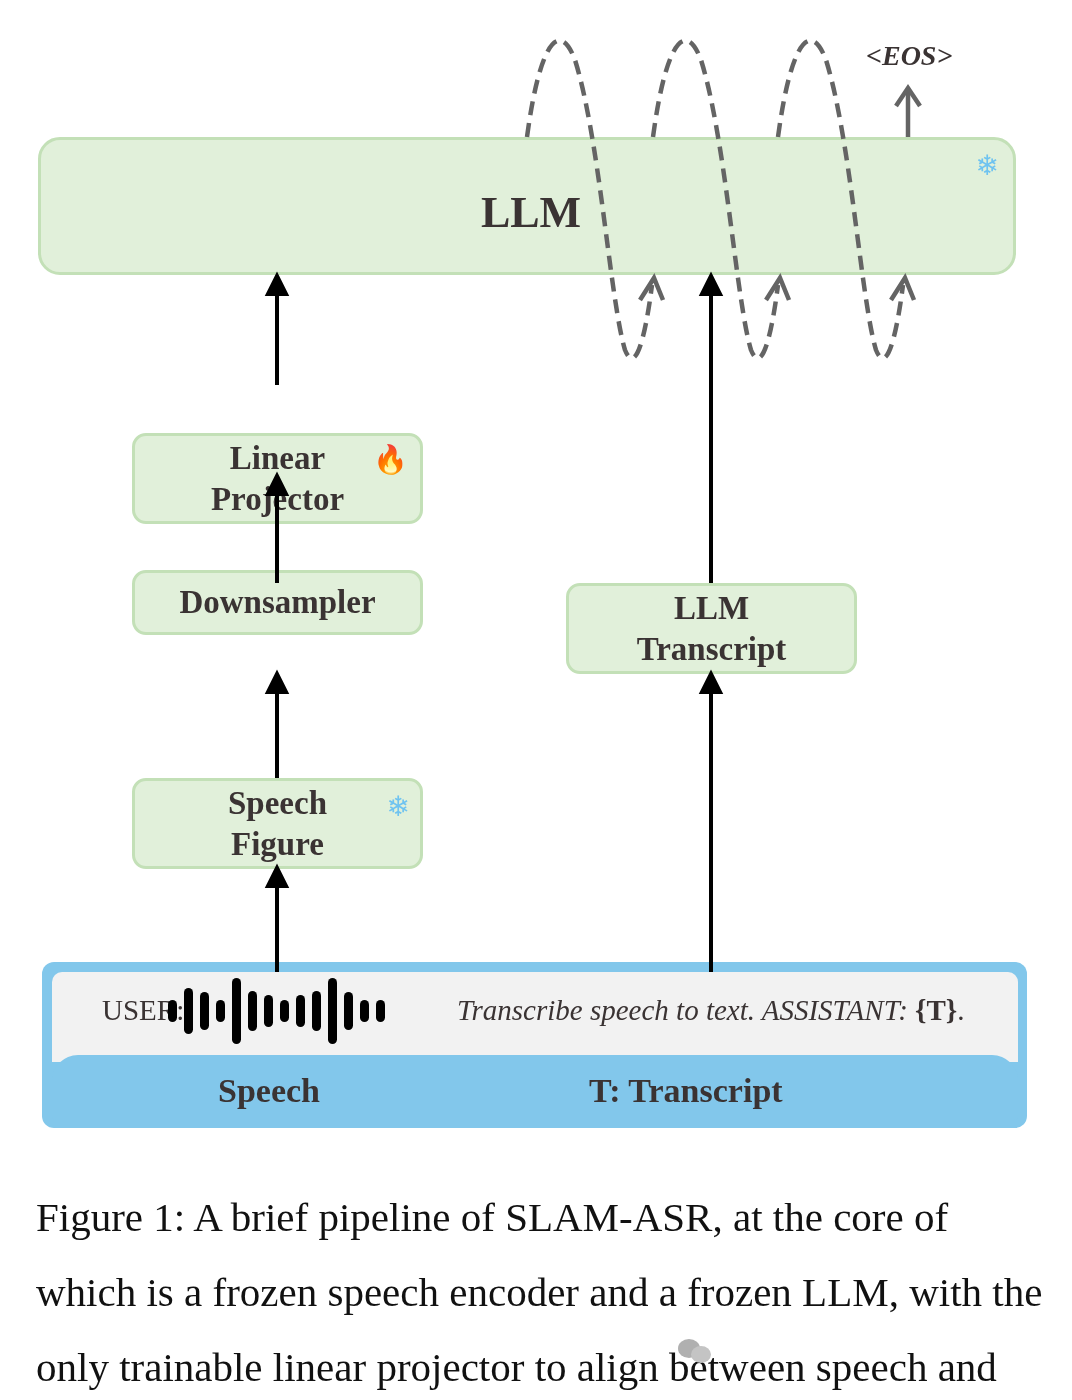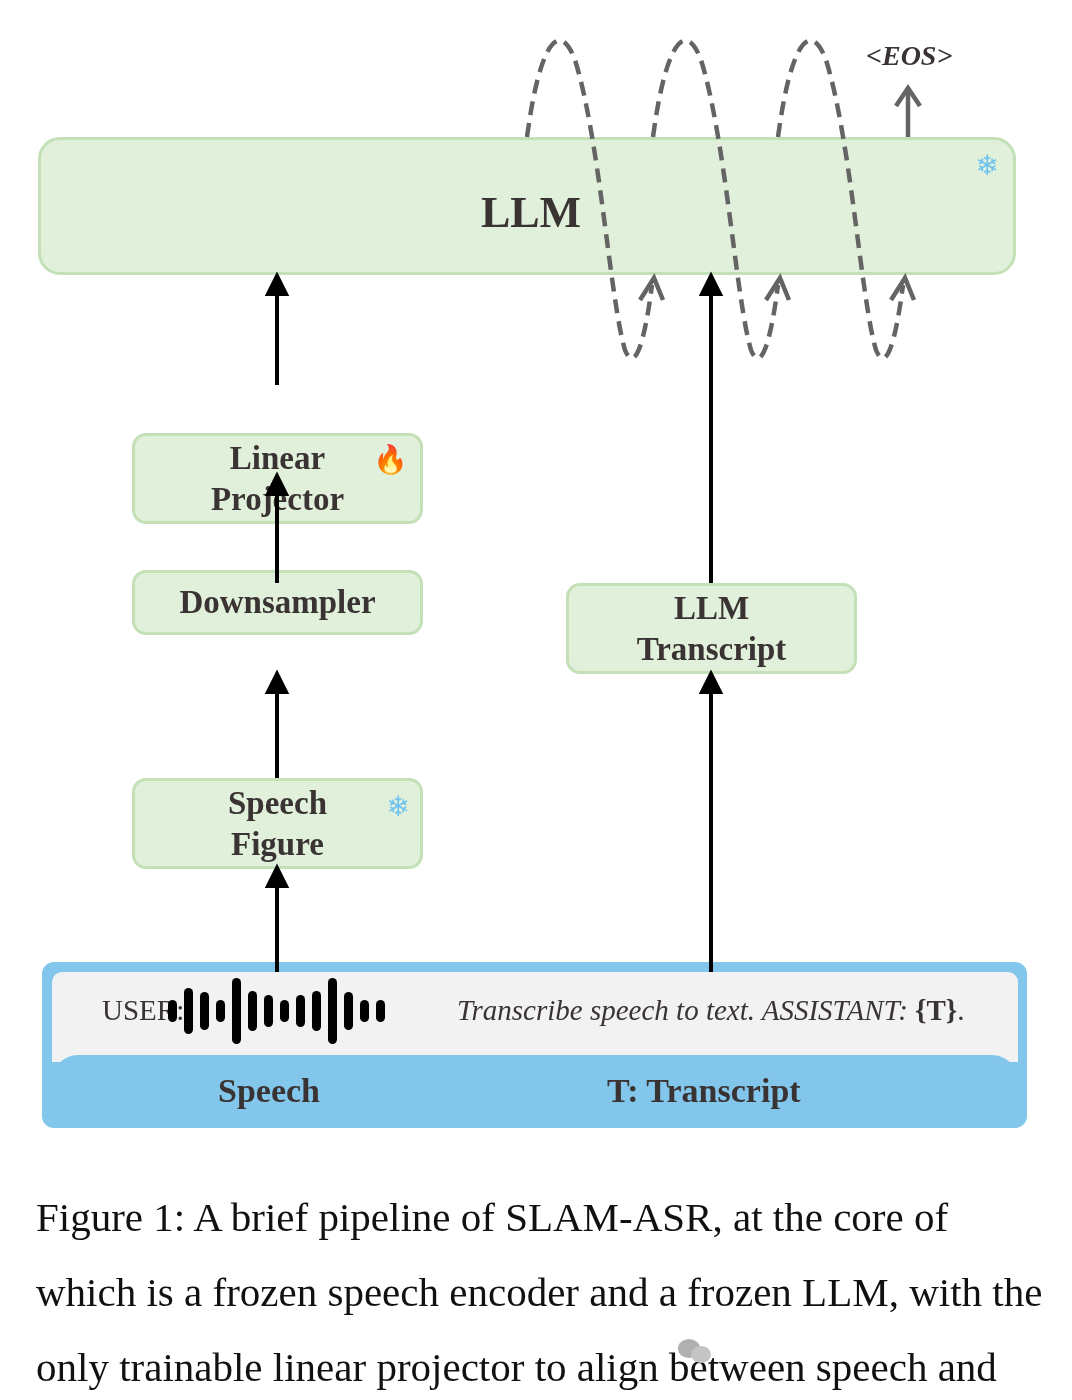--- a/index.html
+++ b/index.html
@@ -83,21 +83,21 @@
     <span style="left: 144px; top: 16px; height: 40px;"></span>
     <span style="left: 160px; top: 3px; height: 66px;"></span>
     <span style="left: 176px; top: 17px; height: 38px;"></span>
     <span style="left: 192px; top: 25px; height: 22px;"></span>
     <span style="left: 208px; top: 25px; height: 22px;"></span>
   </div>
 <div class="prompt-text" style="left:417px;">
   <span style="white-space:pre;font-style:italic;">Transcribe speech to text. ASSISTANT: </span><b>{T}</b><span>.</span>
 </div>
 <div class="seg-label" style="left:218px;">Speech</div>
-<div class="seg-label" style="left:607px;">T: Transcript</div>
+<div class="seg-label" style="left:589px;">T: Transcript</div>
 
 <svg class="overlay" viewBox="0 0 1072 1180">
   <defs>
     <marker id="ah" markerWidth="8" markerHeight="8" refX="4" refY="7" orient="auto-start-reverse" markerUnits="userSpaceOnUse" viewBox="0 0 8 8">
     </marker>
   </defs>
 
   <g stroke="#000" stroke-width="4" fill="#000">
     <line x1="277" y1="972" x2="277" y2="884"></line>
     <polygon points="268,886 286,886 277,868"></polygon>

